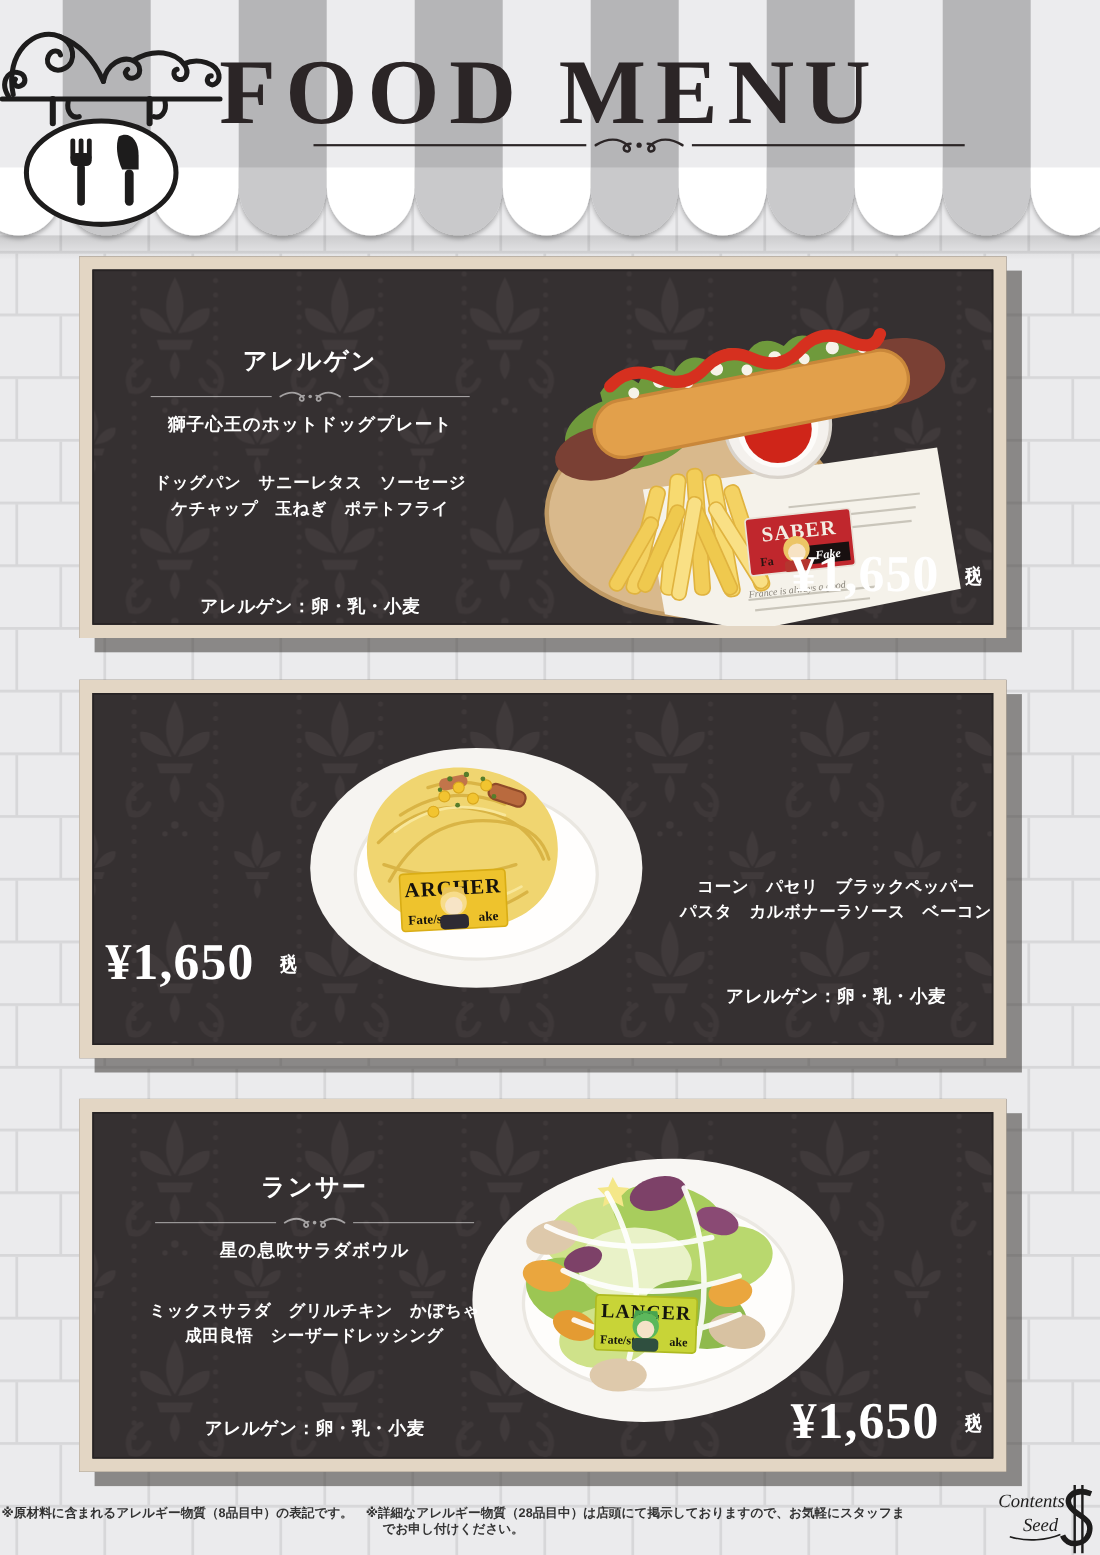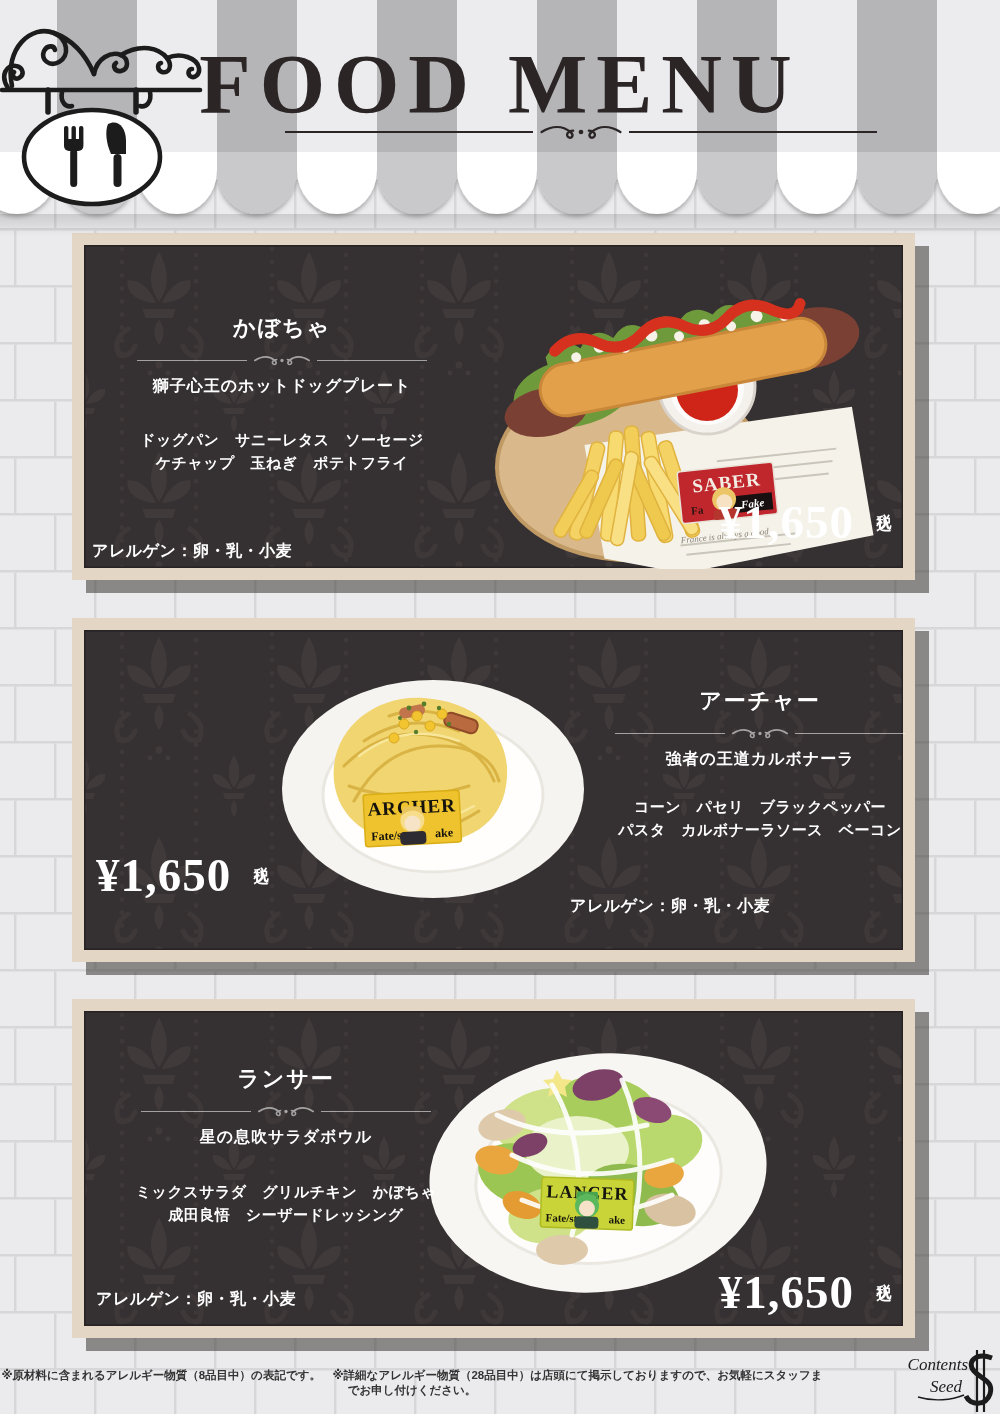--- a/index.html
+++ b/index.html
@@ -29,21 +29,21 @@
   .card--2{top:618px;height:344px;}
   .card--3{top:999px;height:339px;}
   .damask{position:absolute;left:0;top:0;width:100%;height:100%;}
   .menu-text{position:absolute;width:380px;text-align:center;color:#fff;z-index:3;}
   .char-name{font-size:22px;font-weight:700;letter-spacing:2px;}
   .card-rule{display:flex;align-items:center;color:rgba(255,255,255,.55);width:290px;margin:9px auto 7px;}
   .card-rule .rule-line{flex:1;height:1px;background:rgba(255,255,255,.55);}
   .dish-name{font-size:16px;font-weight:700;letter-spacing:1px;white-space:nowrap;}
   .ingredients{position:absolute;width:380px;text-align:center;color:#fff;z-index:3;
       font-size:15px;font-weight:700;line-height:1.55;letter-spacing:.5px;}
-  .allergen{position:absolute;width:380px;color:#fff;z-index:3;
+  .allergen{position:absolute;width:380px;text-align:center;color:#fff;z-index:3;
       font-size:16px;font-weight:700;letter-spacing:.5px;}
   .price{position:absolute;display:flex;gap:22px;color:#fff;z-index:4;}
   .price-amount{font-size:47px;font-weight:800;letter-spacing:1px;line-height:1;}
   .price-tax{writing-mode:vertical-rl;text-orientation:upright;font-size:15px;font-weight:700;
       letter-spacing:3px;margin-top:3px;line-height:1;}
   .photo{position:absolute;z-index:2;}
   
   .card--1 .menu-text{left:8px;top:68px;}
   .card--1 .ingredients{left:8px;top:184px;}
   .card--1 .allergen{left:8px;top:296px;}
@@ -239,21 +239,21 @@
         <text x="10" y="44" font-size="11" font-weight="bold" fill="#2a1512">Fa</text>
         <rect x="52" y="30" width="40" height="17" fill="#181010"></rect>
         <text x="72" y="43" text-anchor="middle" font-size="11" font-style="italic" font-weight="bold" fill="#fff">Fake</text>
         <circle cx="44" cy="32" r="12" fill="#ecc566"></circle>
         <circle cx="44" cy="35" r="8" fill="#f7e3c4"></circle>
         <rect x="32" y="42" width="24" height="10" rx="3" fill="#b5352f"></rect>
       </g>
     </svg>
 
     <div class="menu-text">
-      <div class="char-name">かぼちゃ</div>
+      <div class="char-name">アレルゲン</div>
       <div class="card-rule">
         <span class="rule-line"></span>
         <svg class="rule-orn" width="58" height="17" viewBox="0 0 64 18">
           <g stroke="currentColor" stroke-width="1.8" fill="none" stroke-linecap="round">
             <path d="M2,9 C10,4 18,4 24,9 C27,11.5 25,14.5 22.5,13 C20,11.5 22,8 26,8"></path>
             <path d="M62,9 C54,4 46,4 40,9 C37,11.5 39,14.5 41.5,13 C44,11.5 42,8 38,8"></path>
           </g>
           <circle cx="32" cy="9" r="1.8" fill="currentColor"></circle>
         </svg>
         <span class="rule-line"></span>
@@ -318,35 +318,20 @@
         <text x="70" y="46" font-size="12" font-weight="bold" fill="#15120d">ake</text>
         <g>
           <circle cx="48" cy="28" r="12" fill="#f7dc8a"></circle>
           <path d="M36,24 q12,-12 24,0 l-4,-10 h-16 z" fill="#e8c45a"></path>
           <circle cx="48" cy="31" r="8" fill="#f7e4c6"></circle>
           <rect x="35" y="39" width="26" height="13" rx="4" fill="#2e2b33"></rect>
         </g>
       </g>
     </svg>
 
-    <div class="menu-text">
-      <div class="char-name">アーチャー</div>
-      <div class="card-rule">
-        <span class="rule-line"></span>
-        <svg class="rule-orn" width="58" height="17" viewBox="0 0 64 18">
-          <g stroke="currentColor" stroke-width="1.8" fill="none" stroke-linecap="round">
-            <path d="M2,9 C10,4 18,4 24,9 C27,11.5 25,14.5 22.5,13 C20,11.5 22,8 26,8"></path>
-            <path d="M62,9 C54,4 46,4 40,9 C37,11.5 39,14.5 41.5,13 C44,11.5 42,8 38,8"></path>
-          </g>
-          <circle cx="32" cy="9" r="1.8" fill="currentColor"></circle>
-        </svg>
-        <span class="rule-line"></span>
-      </div>
-      <div class="dish-name">強者の王道カルボナーラ</div>
-    </div>
     <div class="ingredients">
       <div>コーン　パセリ　ブラックペッパー</div>
       <div>パスタ　カルボナーラソース　ベーコン</div>
     </div>
     <div class="allergen">アレルゲン：卵・乳・小麦</div>
     <div class="price">
       <span class="price-amount">¥1,650</span>
       <span class="price-tax">税込</span>
     </div>
   </div>

